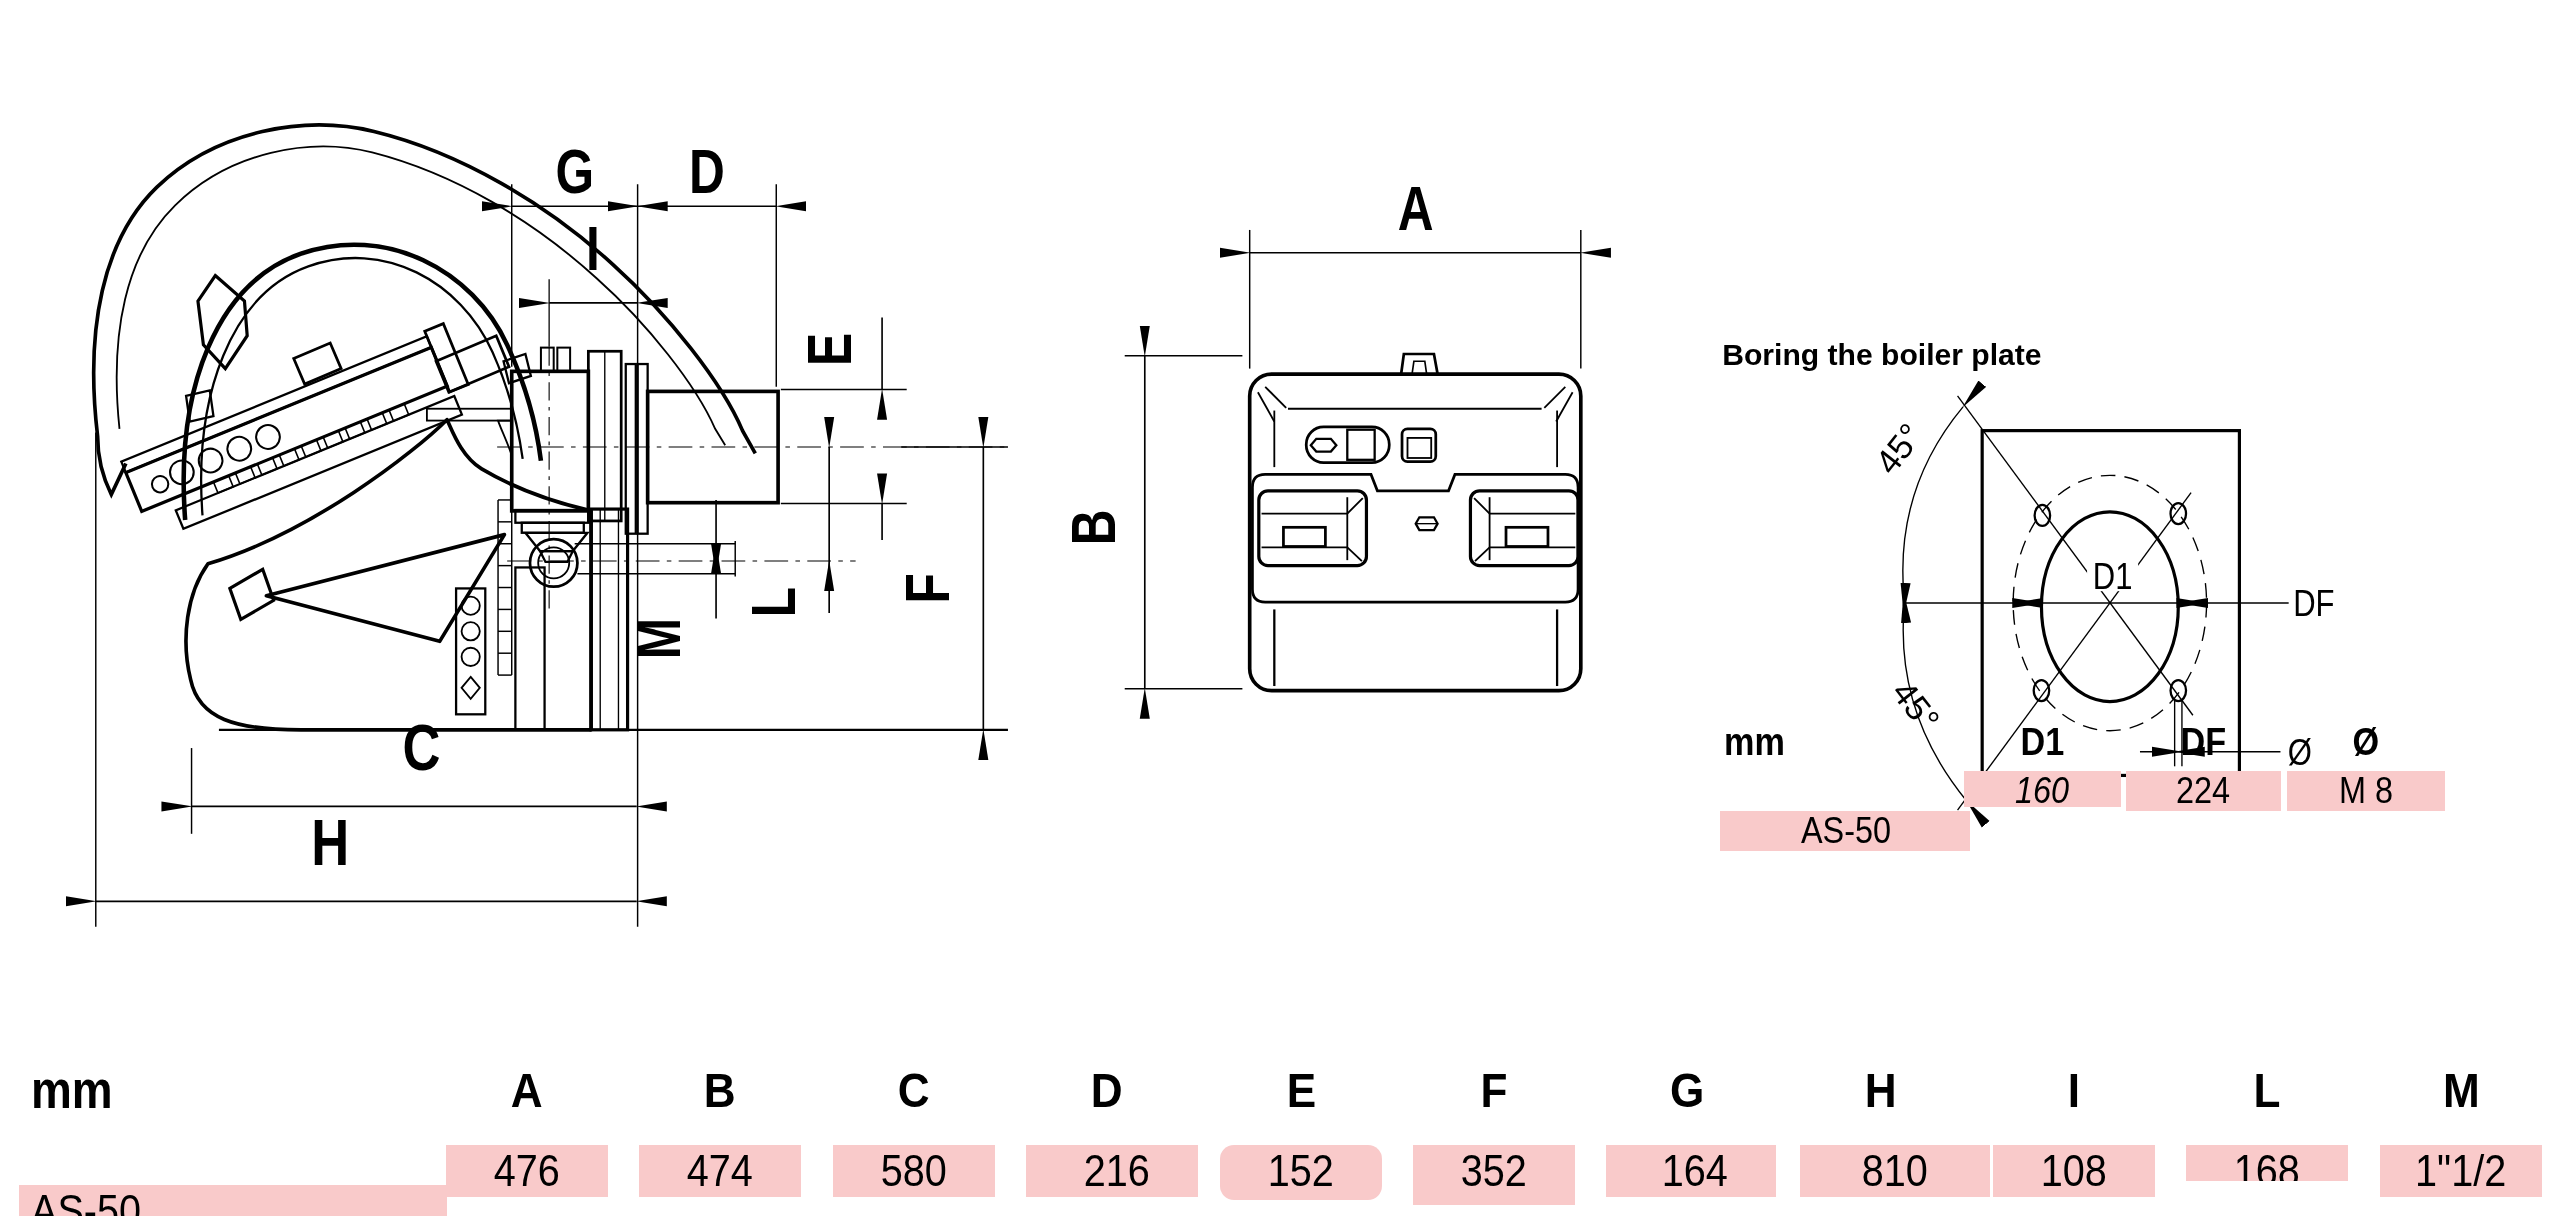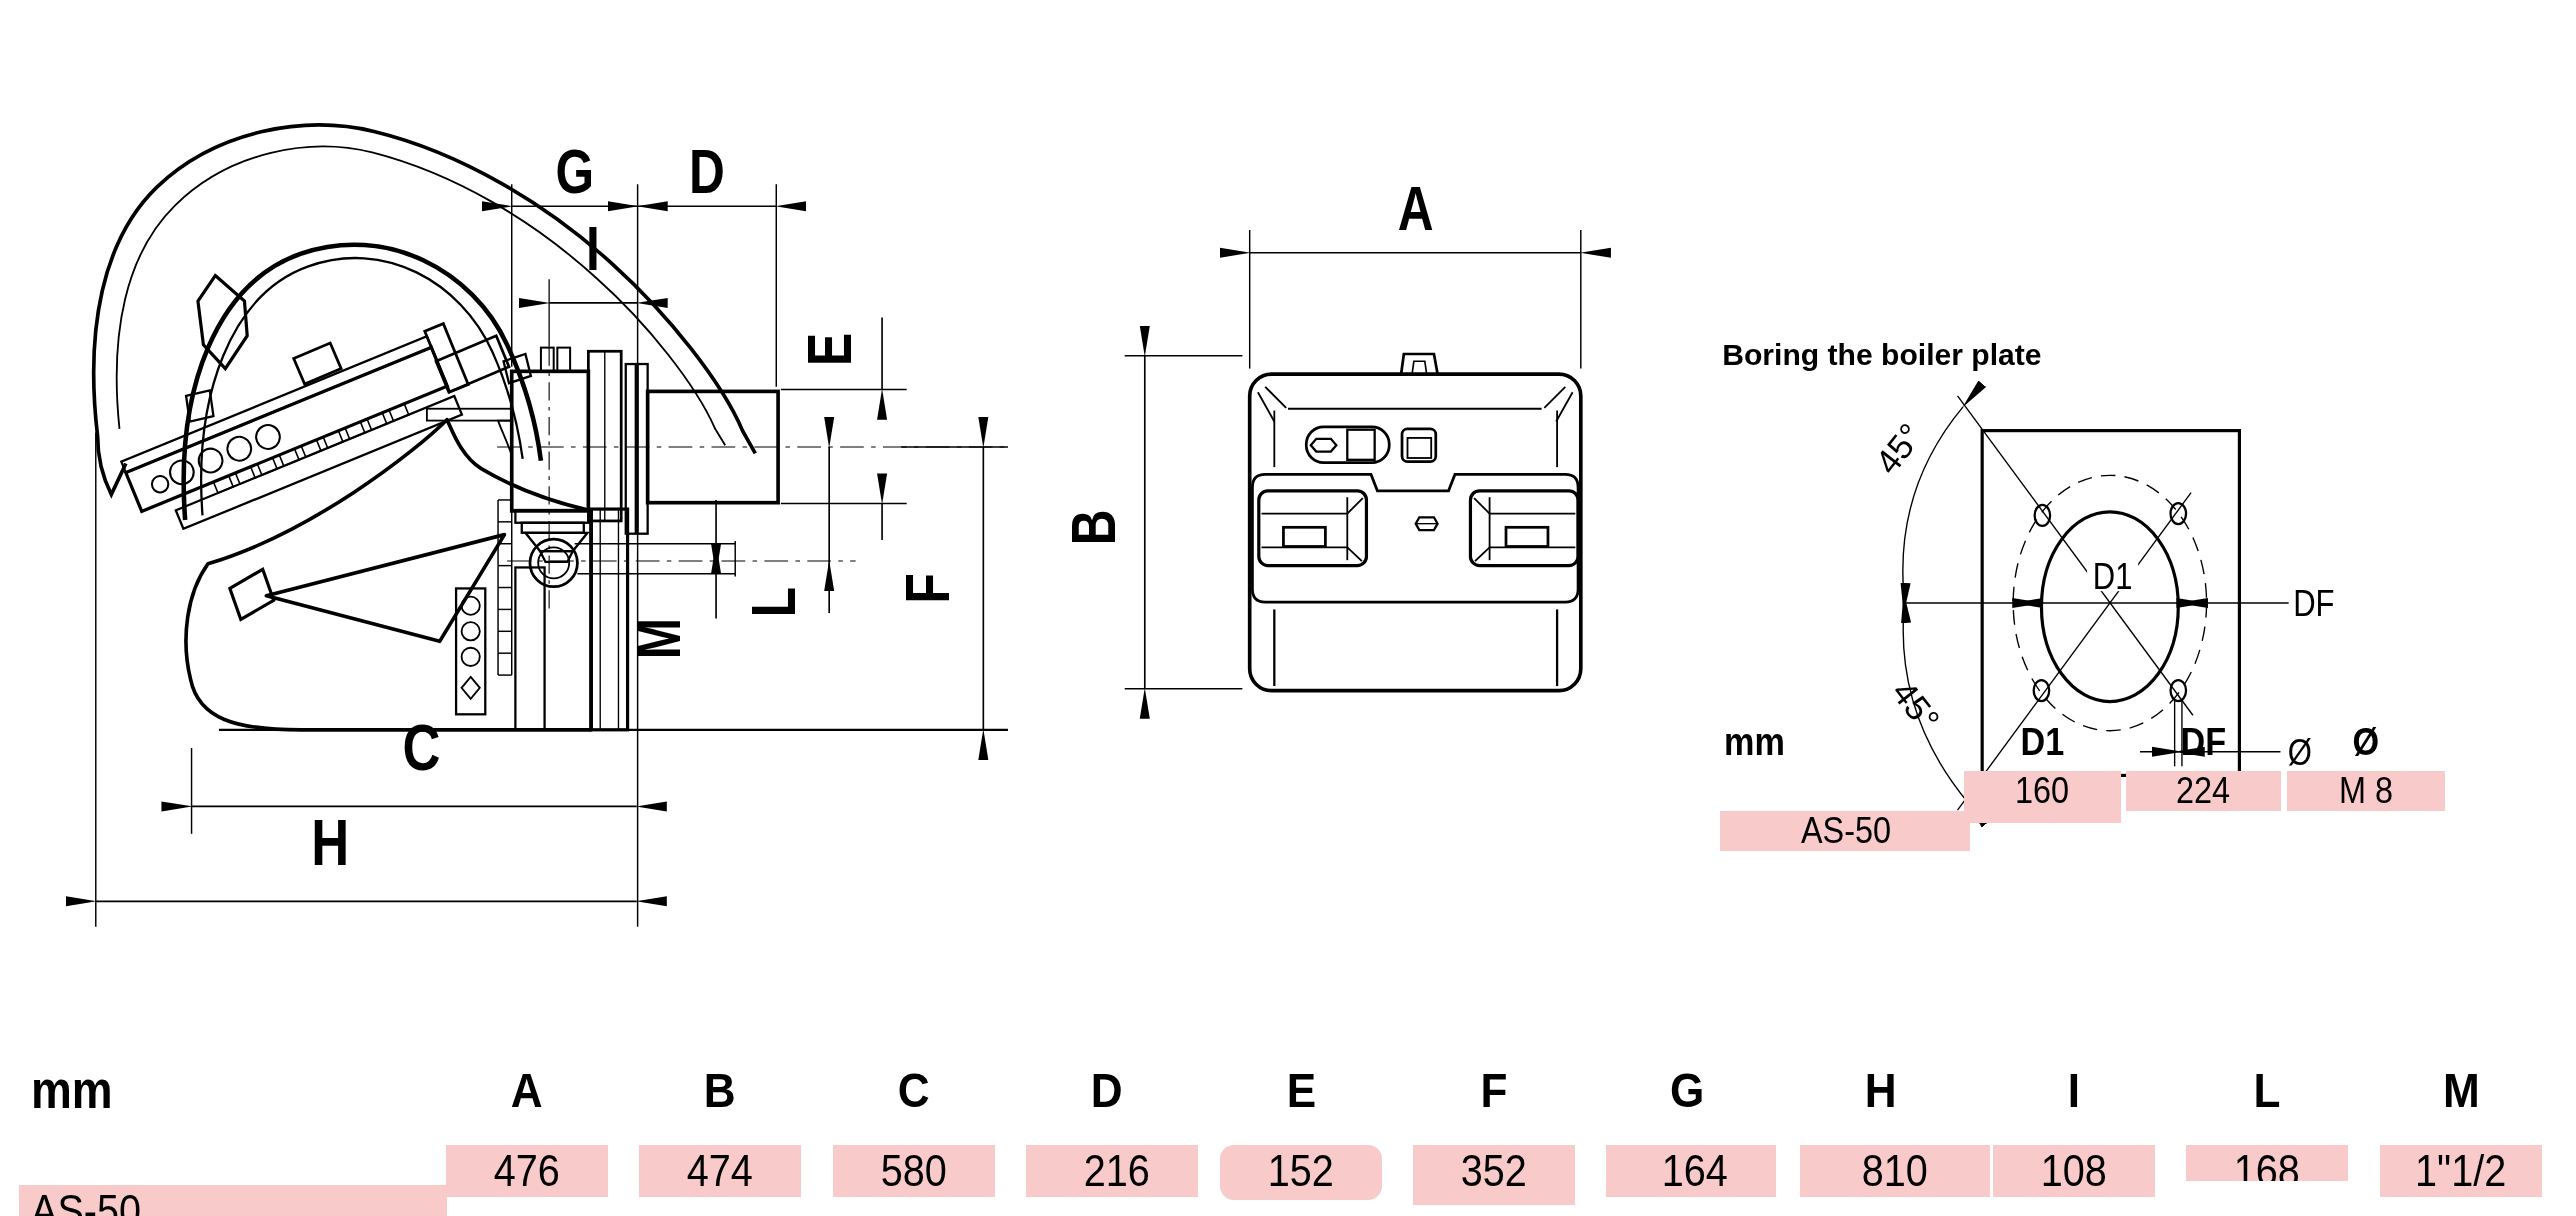--- a/index.html
+++ b/index.html
@@ -258,21 +258,21 @@
   </g>
 </svg>
 
   <div>
     <div class="cell mhdr" style="left:1724px;top:724px;width:109px;height:36px;line-height:36px;text-align:left;"><span class="condl">mm</span></div>
     <div class="cell mhdr" style="left:1964px;top:724px;width:157px;height:36px;line-height:36px;"><span class="cond">D1</span></div>
     <div class="cell mhdr" style="left:2126px;top:724px;width:155px;height:36px;line-height:36px;"><span class="cond">DF</span></div>
     <div class="cell mhdr" style="left:2287px;top:724px;width:158px;height:36px;line-height:36px;"><span class="cond">Ø</span></div>
 
     <div class="cell mdata data-left" style="left:1720px;top:771px;width:238px;height:40px;line-height:40px;"><span class="condl">AS-50</span></div>
-    <div class="cell mdata" style="left:1964px;top:771px;width:157px;height:52px;line-height:40px;"><span class="cond">160</span></div>
+    <div class="cell mdata" style="left:1964px;top:771px;width:157px;height:36px;line-height:40px;font-style:italic;"><span class="cond">160</span></div>
     <div class="cell mdata" style="left:2126px;top:771px;width:155px;height:40px;line-height:40px;"><span class="cond">224</span></div>
     <div class="cell mdata" style="left:2287px;top:771px;width:158px;height:40px;line-height:40px;"><span class="cond">M 8</span></div>
   </div>
 
   <div>
     <div class="cell hdr-mm" style="left:31px;top:1065px;width:182px;height:51px;line-height:51px;"><span class="condl">mm</span></div>
 
     <div class="cell hdr" style="left:446px;top:1065px;width:162px;height:51px;line-height:51px;"><span class="cond">A</span></div>
     <div class="cell hdr" style="left:639px;top:1065px;width:162px;height:51px;line-height:51px;"><span class="cond">B</span></div>
     <div class="cell hdr" style="left:833px;top:1065px;width:162px;height:51px;line-height:51px;"><span class="cond">C</span></div>

